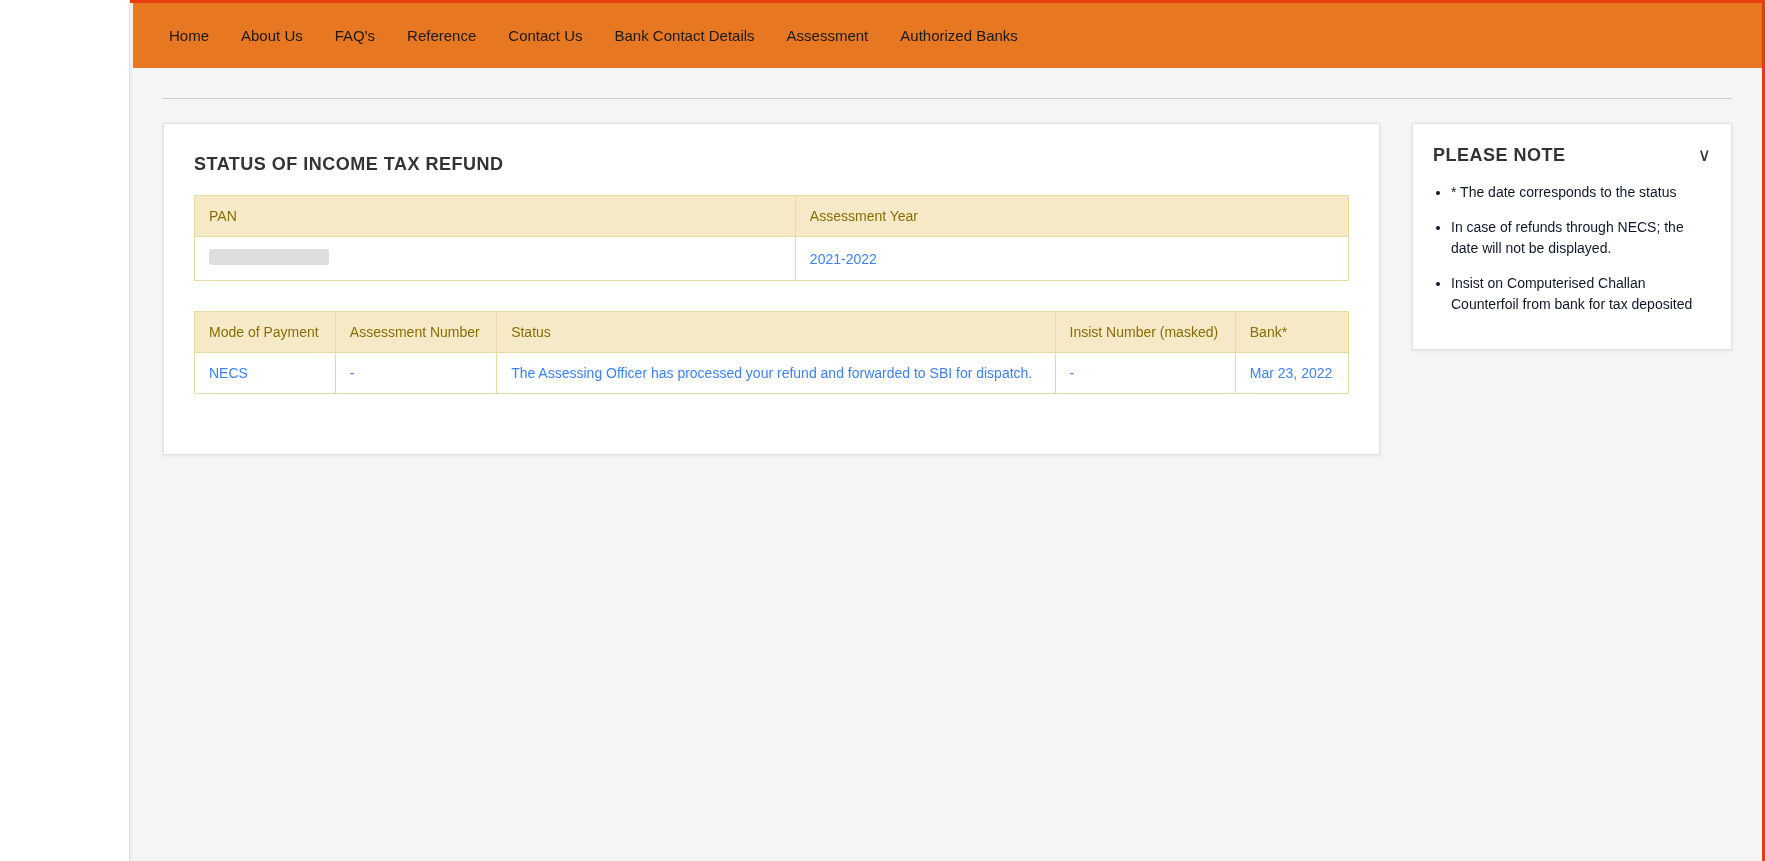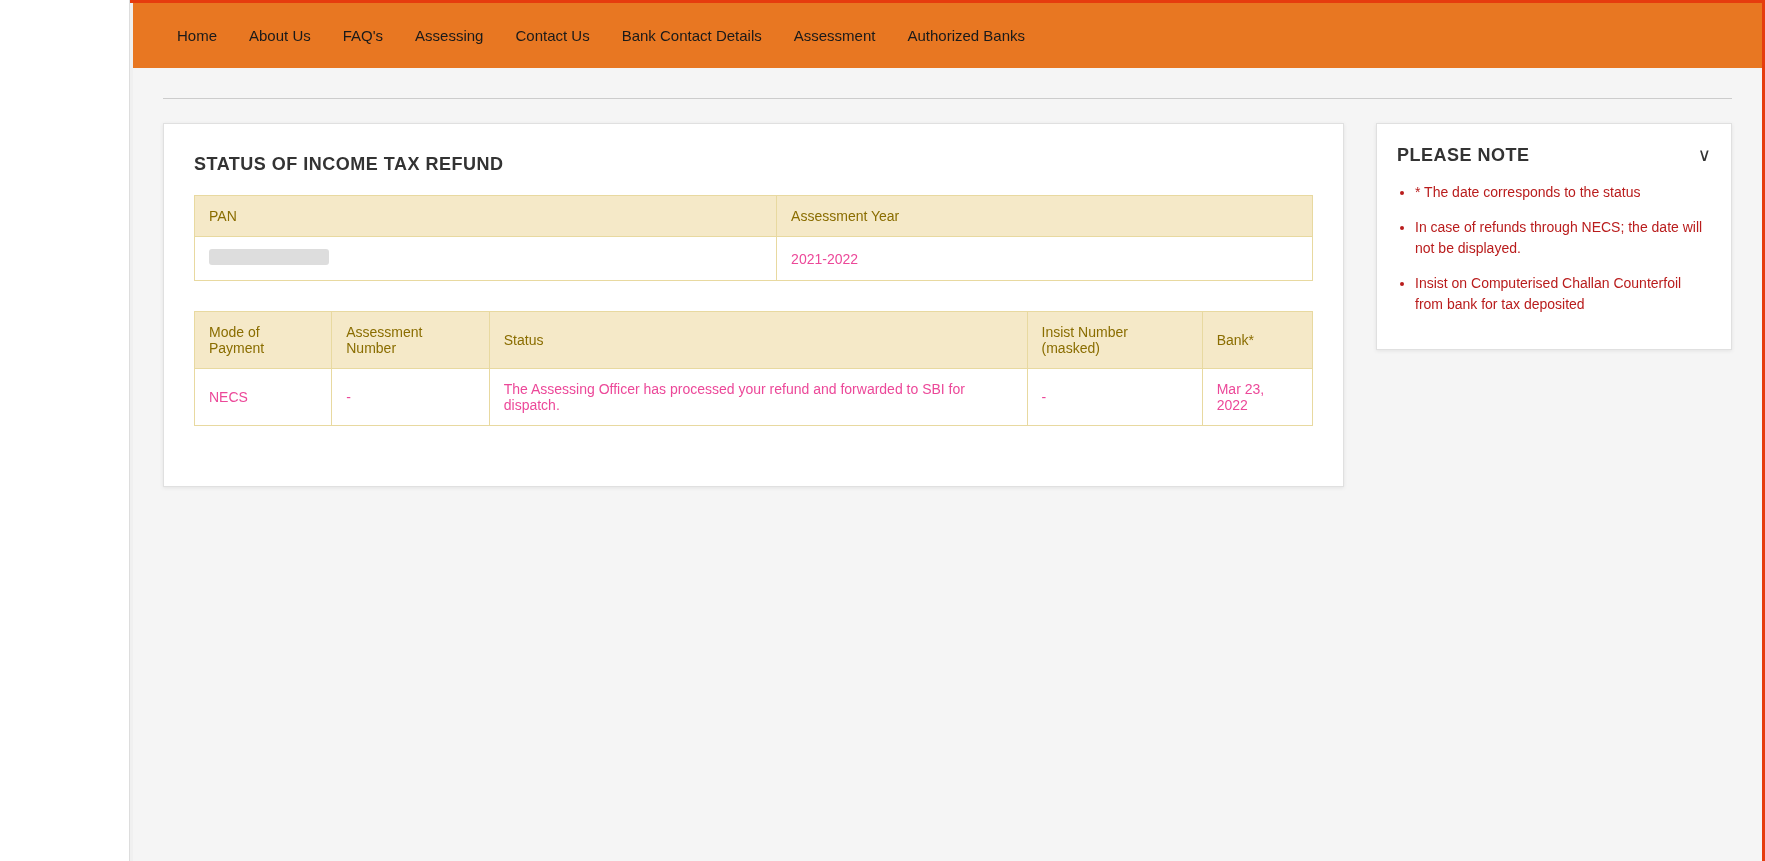--- a/index.html
+++ b/index.html
@@ -22,21 +22,21 @@
     }
 
     
     .main-wrapper {
       margin-left: 130px;
     }
 
     
     nav {
       background: #e87722;
-      padding: 0 28px;
+      padding: 0 20px;
       display: flex;
       align-items: center;
       height: 65px;
       text-align: right;
     }
     nav a {
       color: #1a1a1a;
       text-decoration: none;
       font-size: 15px;
       padding: 0 16px;
@@ -94,37 +94,37 @@
       color: #8a6d00;
       font-weight: normal;
       text-align: left;
       padding: 12px 14px;
       font-size: 14px;
       border: 1px solid #e8d9a0;
     }
     td {
       padding: 12px 14px;
       font-size: 14px;
-      color: #ec4899;
+      color: #3b82f6;
       border: 1px solid #e8d9a0;
       background: #fff;
     }
 
     .pan-blurred {
       color: #bbb;
       background: #ddd;
       border-radius: 3px;
       width: 120px;
       height: 16px;
       display: inline-block;
     }
 
     
     .right-panel {
-      width: 356px;
+      width: 320px;
       background: #fff;
       border: 1px solid #e0e0e0;
       padding: 20px;
       box-shadow: 0 1px 4px rgba(0,0,0,0.08);
     }
 
     .please-note-header {
       display: flex;
       justify-content: space-between;
       align-items: center;
@@ -142,21 +142,21 @@
       font-size: 18px;
       color: #333;
     }
 
     .please-note-list {
       list-style: disc;
       padding-left: 18px;
     }
     .please-note-list li {
       font-size: 14px;
-      color: #b91c1c;
+      color: #0f172a;
       margin-bottom: 14px;
       line-height: 1.5;
     }
 
     
     .title-divider {
       border: none;
       border-bottom: 1px solid #ccc;
       margin-bottom: 24px;
     }
@@ -165,21 +165,21 @@
 <body>
 
 <div class="sidebar"></div>
 
 <div class="main-wrapper">
 
   <nav>
     <a>Home</a>
     <a>About Us</a>
     <a>FAQ's</a>
-    <a>Assessing</a>
+    <a>Reference</a>
     <a>Contact Us</a>
     <a>Bank Contact Details</a>
     <a>Assessment</a>
     <a>Authorized Banks</a>
   </nav>
 
   <div class="page-content">
     <hr class="title-divider">
 
     <div class="content-row">

